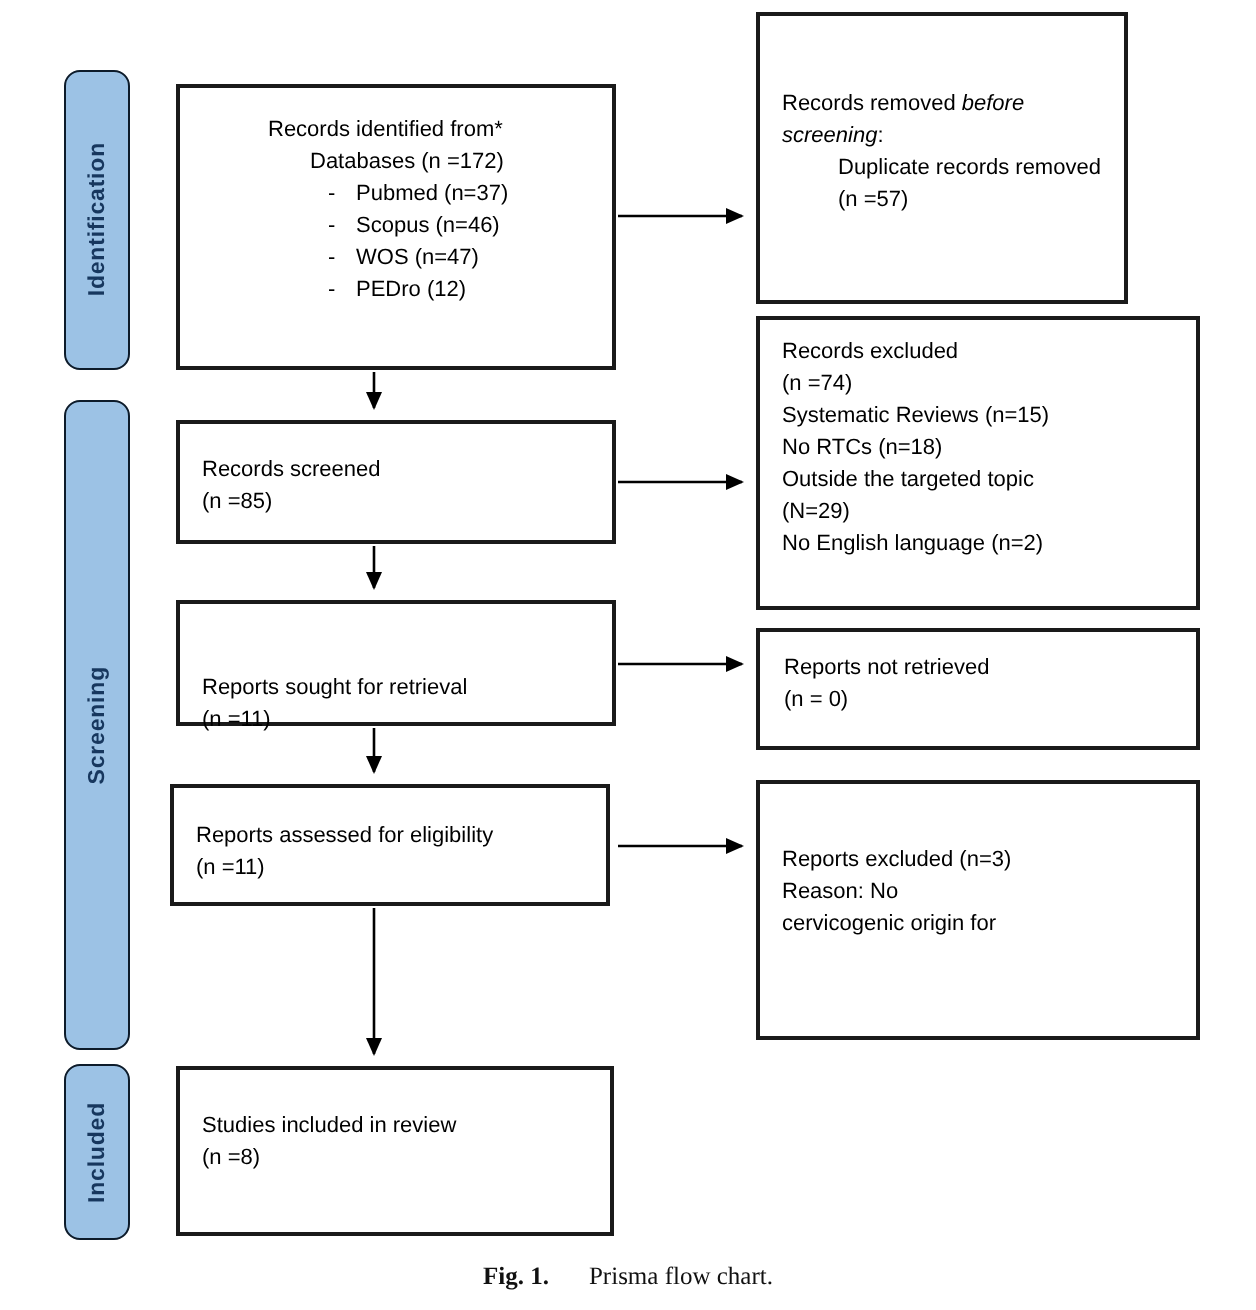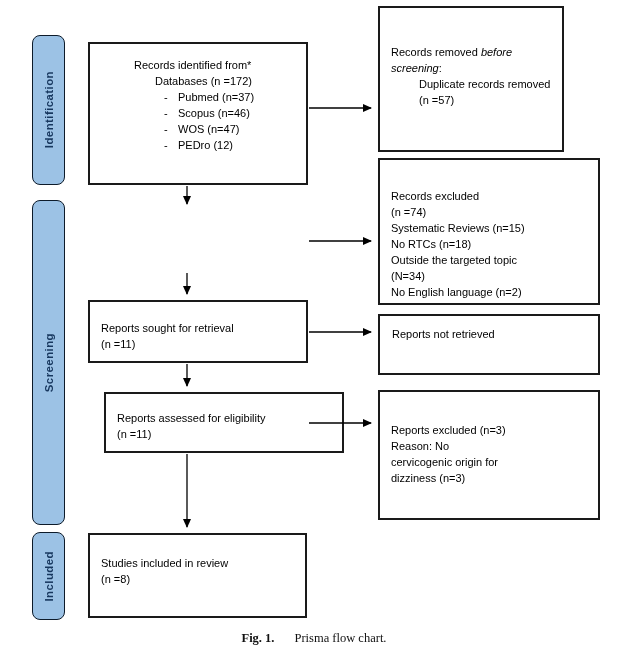--- a/index.html
+++ b/index.html
@@ -69,29 +69,35 @@
         <span class="item-dash">-</span>
         <span class="ln">WOS (n=47)</span>
       </div>
       <div class="item-row">
         <span class="item-dash">-</span>
         <span class="ln">PEDro (12)</span>
       </div>
     </div>
   </div>
 
+  <div class="box" style="left:88px;top:210px;width:220px;height:62px;">
+    <div class="pad" style="padding-top:15px;">
+      <div class="ln">Records screened</div>
+      <div class="ln">(n =85)</div>
+    </div>
+  </div>
 
   <div class="box" style="left:88px;top:300px;width:220px;height:63px;">
-    <div class="pad" style="padding-top:18px;">
+    <div class="pad" style="padding-top:34px;">
       <div class="ln">Reports sought for retrieval</div>
       <div class="ln">(n =11)</div>
     </div>
   </div>
 
-  <div class="box" style="left:104px;top:392px;width:240px;height:61px;">
+  <div class="box" style="left:85px;top:392px;width:220px;height:61px;">
     <div class="pad" style="padding-top:16px;">
       <div class="ln">Reports assessed for eligibility</div>
       <div class="ln">(n =11)</div>
     </div>
   </div>
 
   <div class="box" style="left:88px;top:533px;width:219px;height:85px;">
     <div class="pad" style="padding-top:20px;">
       <div class="ln">Studies included in review</div>
       <div class="ln">(n =8)</div>
@@ -101,43 +107,43 @@
   <div class="box" style="left:378px;top:6px;width:186px;height:146px;">
     <div class="pad" style="padding-top:36px;">
       <div class="ln"><span>Records removed </span><span class="it">before</span></div>
       <div class="ln"><span class="it">screening</span><span>:</span></div>
       <div class="ln indent2">Duplicate records removed</div>
       <div class="ln indent2">(n =57)</div>
     </div>
   </div>
 
   <div class="box" style="left:378px;top:158px;width:222px;height:147px;">
-    <div class="pad" style="padding-top:8px;margin-top:20px;">
+    <div class="pad" style="padding-top:8px;">
       <div class="ln">Records excluded</div>
       <div class="ln">(n =74)</div>
       <div class="ln">Systematic Reviews (n=15)</div>
       <div class="ln">No RTCs (n=18)</div>
       <div class="ln">Outside the targeted topic</div>
-      <div class="ln">(N=34)</div>
+      <div class="ln">(N=29)</div>
       <div class="ln">No English language (n=2)</div>
     </div>
   </div>
 
   <div class="box" style="left:378px;top:314px;width:222px;height:61px;">
     <div class="pad" style="padding-top:10px;padding-left:12px;">
       <div class="ln">Reports not retrieved</div>
+      <div class="ln">(n = 0)</div>
     </div>
   </div>
 
   <div class="box" style="left:378px;top:390px;width:222px;height:130px;">
     <div class="pad" style="padding-top:30px;">
       <div class="ln">Reports excluded (n=3)</div>
       <div class="ln indent3">Reason: No</div>
       <div class="ln indent3">cervicogenic origin for</div>
-      <div class="ln indent3">dizziness (n=3)</div>
     </div>
   </div>
 
   <svg class="arrows" viewBox="0 0 628 655">
     <defs>
       <marker id="ah" markerWidth="9" markerHeight="8" refX="8" refY="4" orient="auto" markerUnits="userSpaceOnUse">
         <path d="M0,0 L9,4 L0,8 Z" fill="#000"></path>
       </marker>
     </defs>
     <line x1="187" y1="186" x2="187" y2="204" stroke="#000" stroke-width="1.3" marker-end="url(#ah)"></line>

